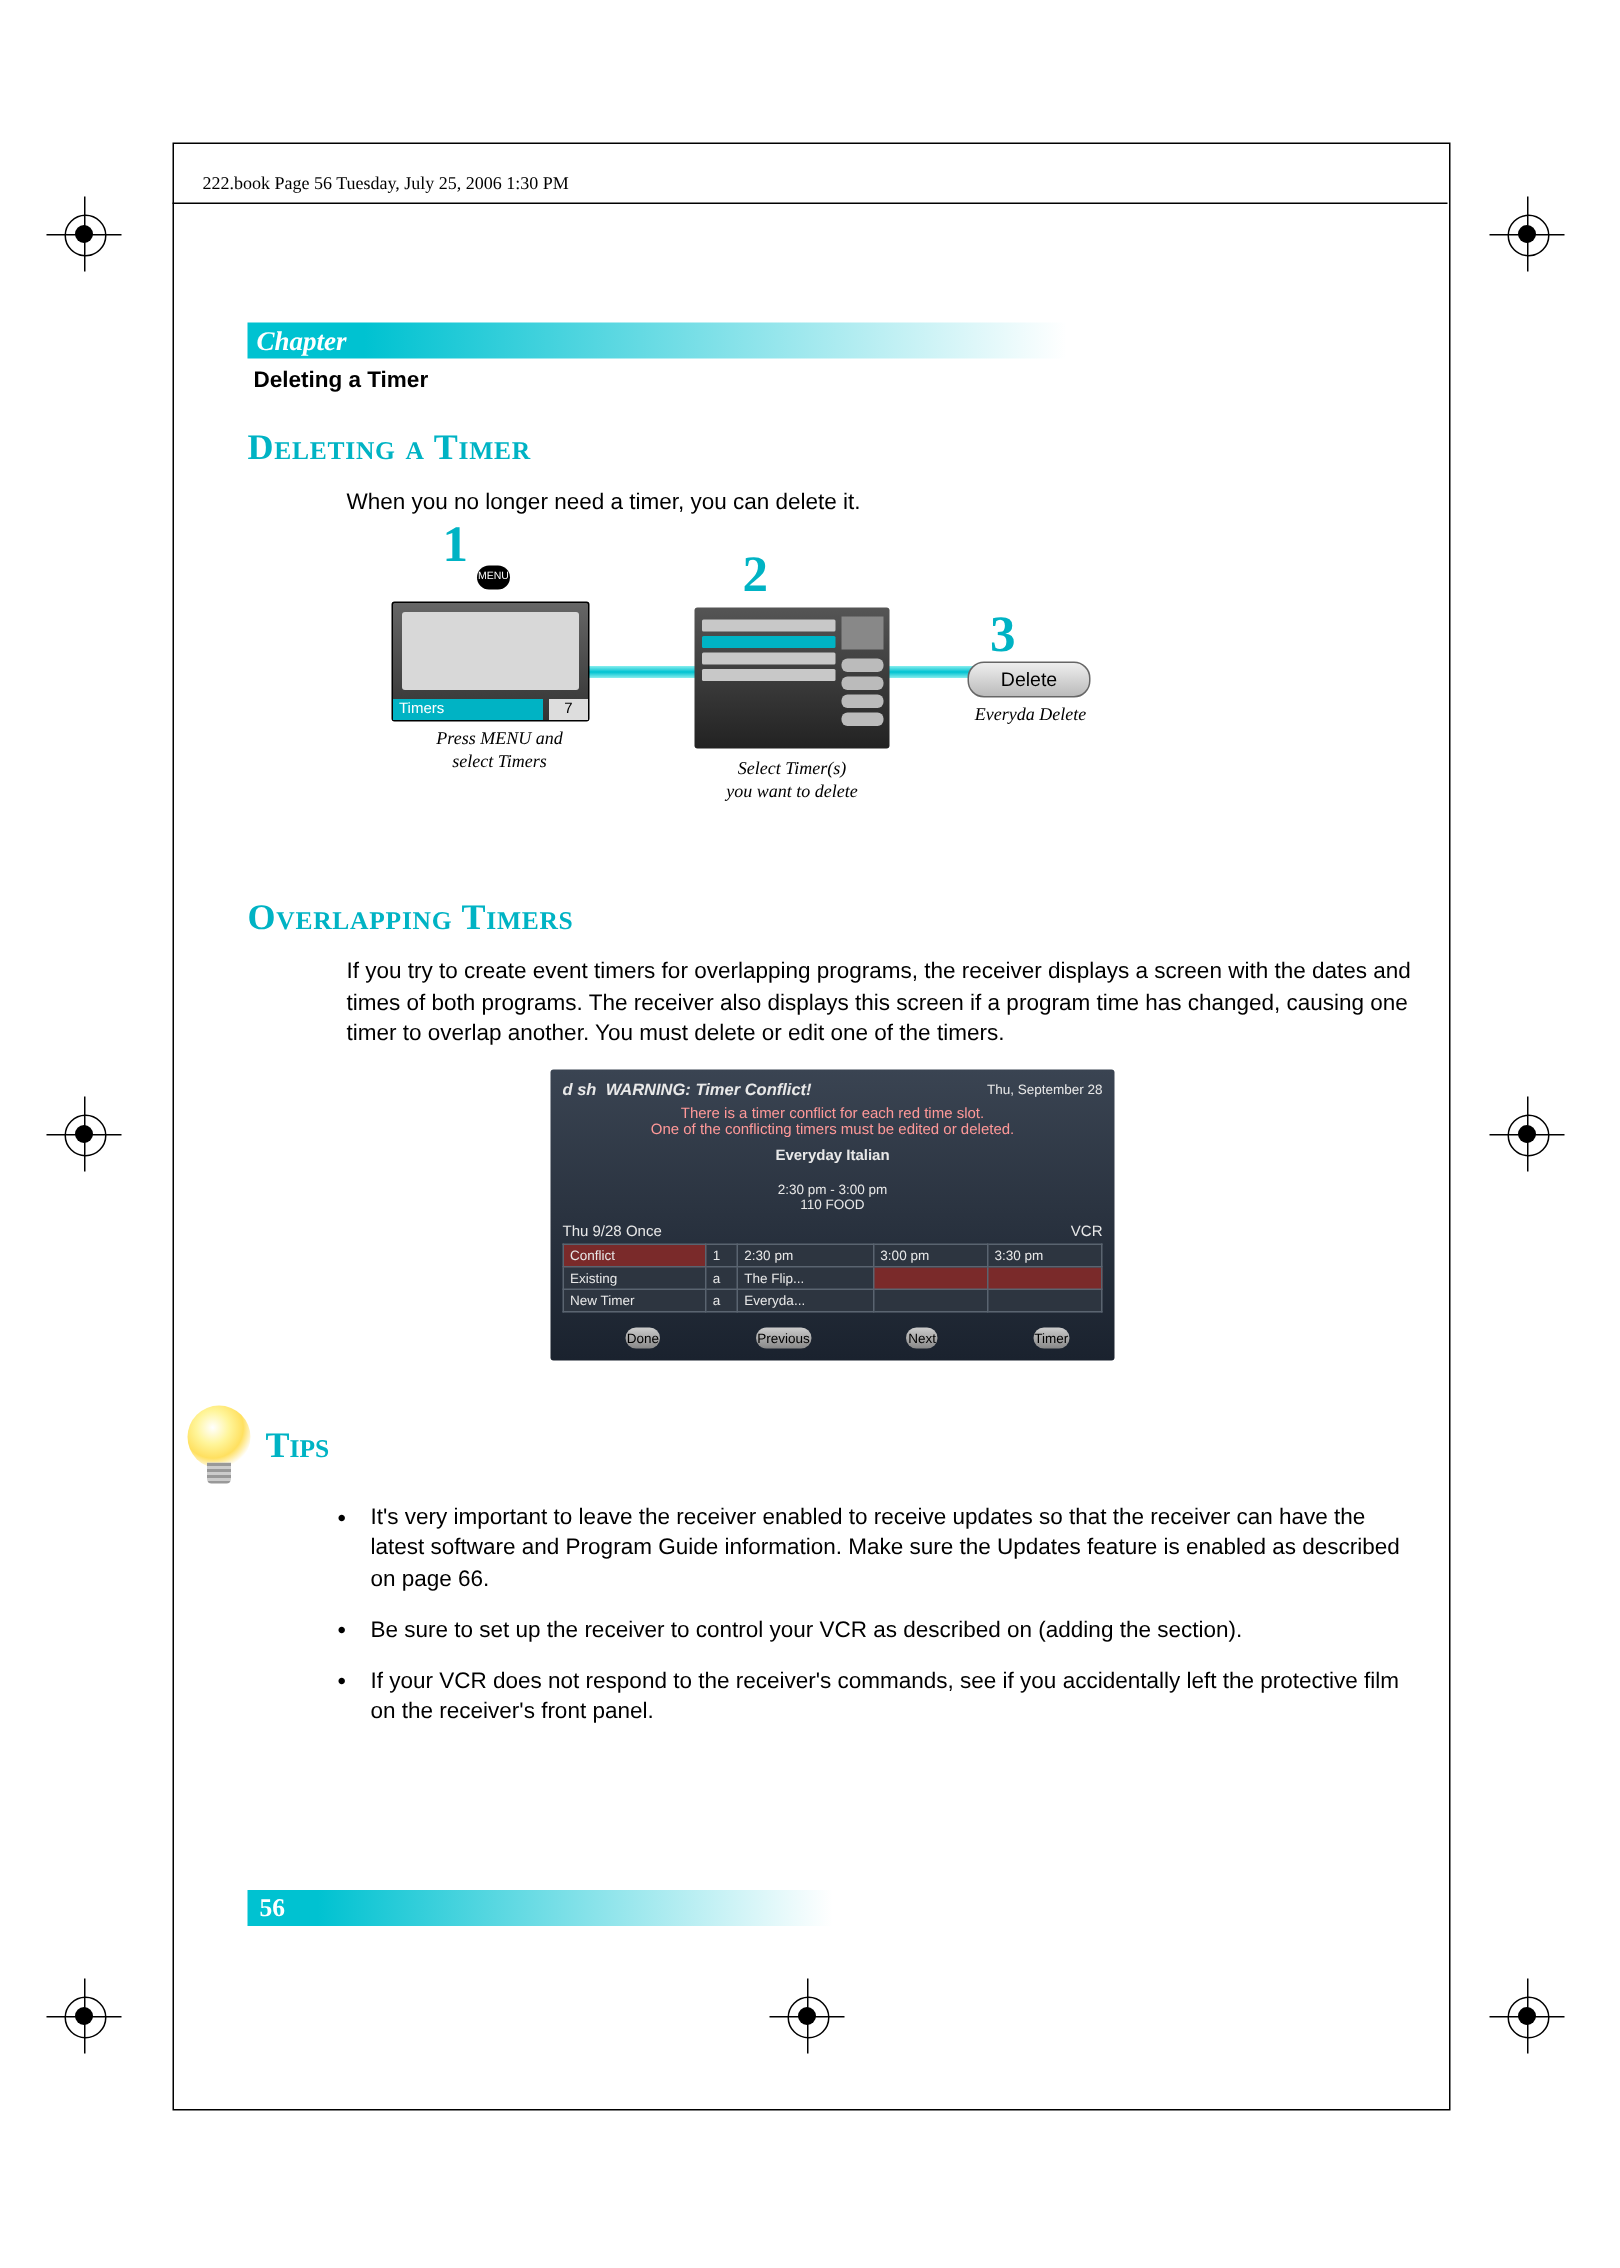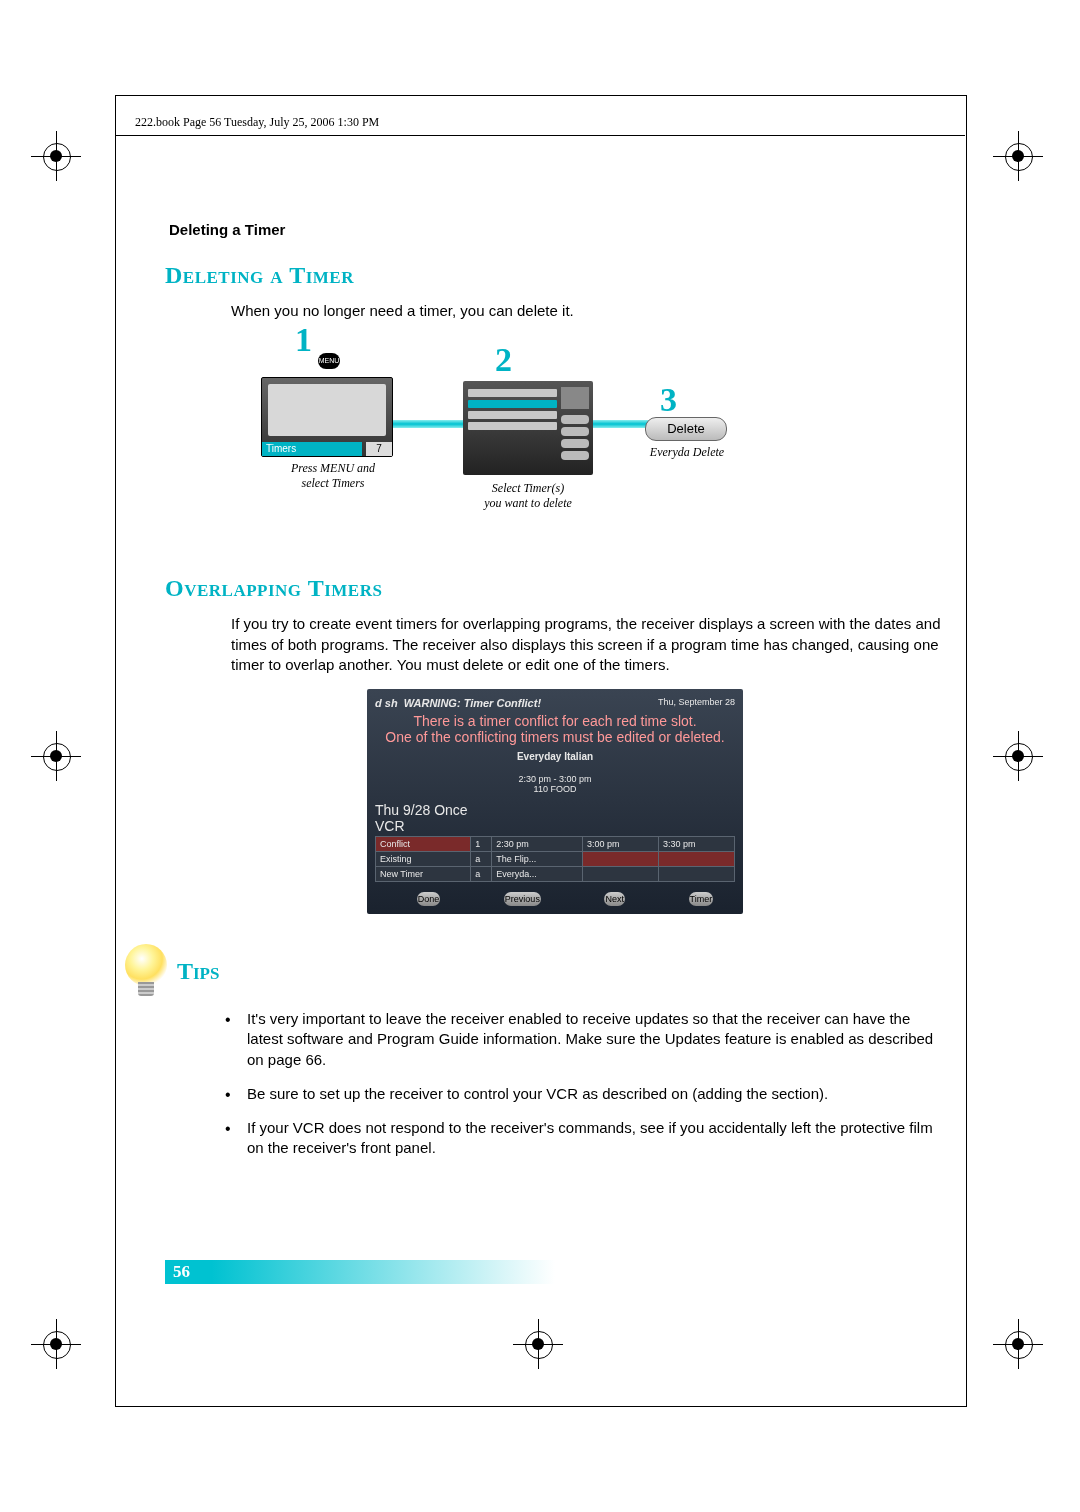--- a/index.html
+++ b/index.html
@@ -258,41 +258,40 @@
   .conflict-title {
     display: flex;
     justify-content: space-between;
     font-weight: bold;
     font-style: italic;
     font-size: 11px;
     margin-bottom: 4px;
   }
   .conflict-msg {
     text-align: center;
-    font-size: 14px;
+    font-size: 10px;
     color: #f99;
     margin-bottom: 6px;
   }
   .conflict-info {
     text-align: center;
     font-weight: bold;
     font-size: 10px;
     margin-bottom: 12px;
   }
   .conflict-sub {
     text-align: center;
     font-size: 9px;
     margin-bottom: 8px;
   }
   .conflict-row {
     display: flex;
-    justify-content: flex-end;
-    font-size: 14px;
+    justify-content: space-between;
+    font-size: 10px;
     margin: 2px 0;
-    flex-direction: column;
   }
   .conflict-table {
     width: 100%;
     border-collapse: collapse;
     font-size: 9px;
   }
   .conflict-table td {
     border: 1px solid #5a6470;
     padding: 2px 4px;
     background: #2d3540;
@@ -431,20 +430,23 @@
     <div class="vline"></div>
     <div class="outer"></div>
     <div class="inner"></div>
   </div>
 
 <div class="page-frame"></div>
 <div class="bookline">222.book  Page 56  Tuesday, July 25, 2006  1:30 PM</div>
 <div class="topline"></div>
 
 <div class="content">
+  <div class="chapter-bar">
+    <span class="chapter-text">Chapter</span>
+  </div>
   <div class="section-header">Deleting a Timer</div>
 
   <div class="h2">Deleting a Timer</div>
   <div class="body-text">When you no longer need a timer, you can delete it.</div>
 
   <div class="diagram">
     <div class="flowline"></div>
 
     <div class="stepnum" style="left:90px; top:-14px;">1</div>
     <div class="menu-btn">MENU</div>

